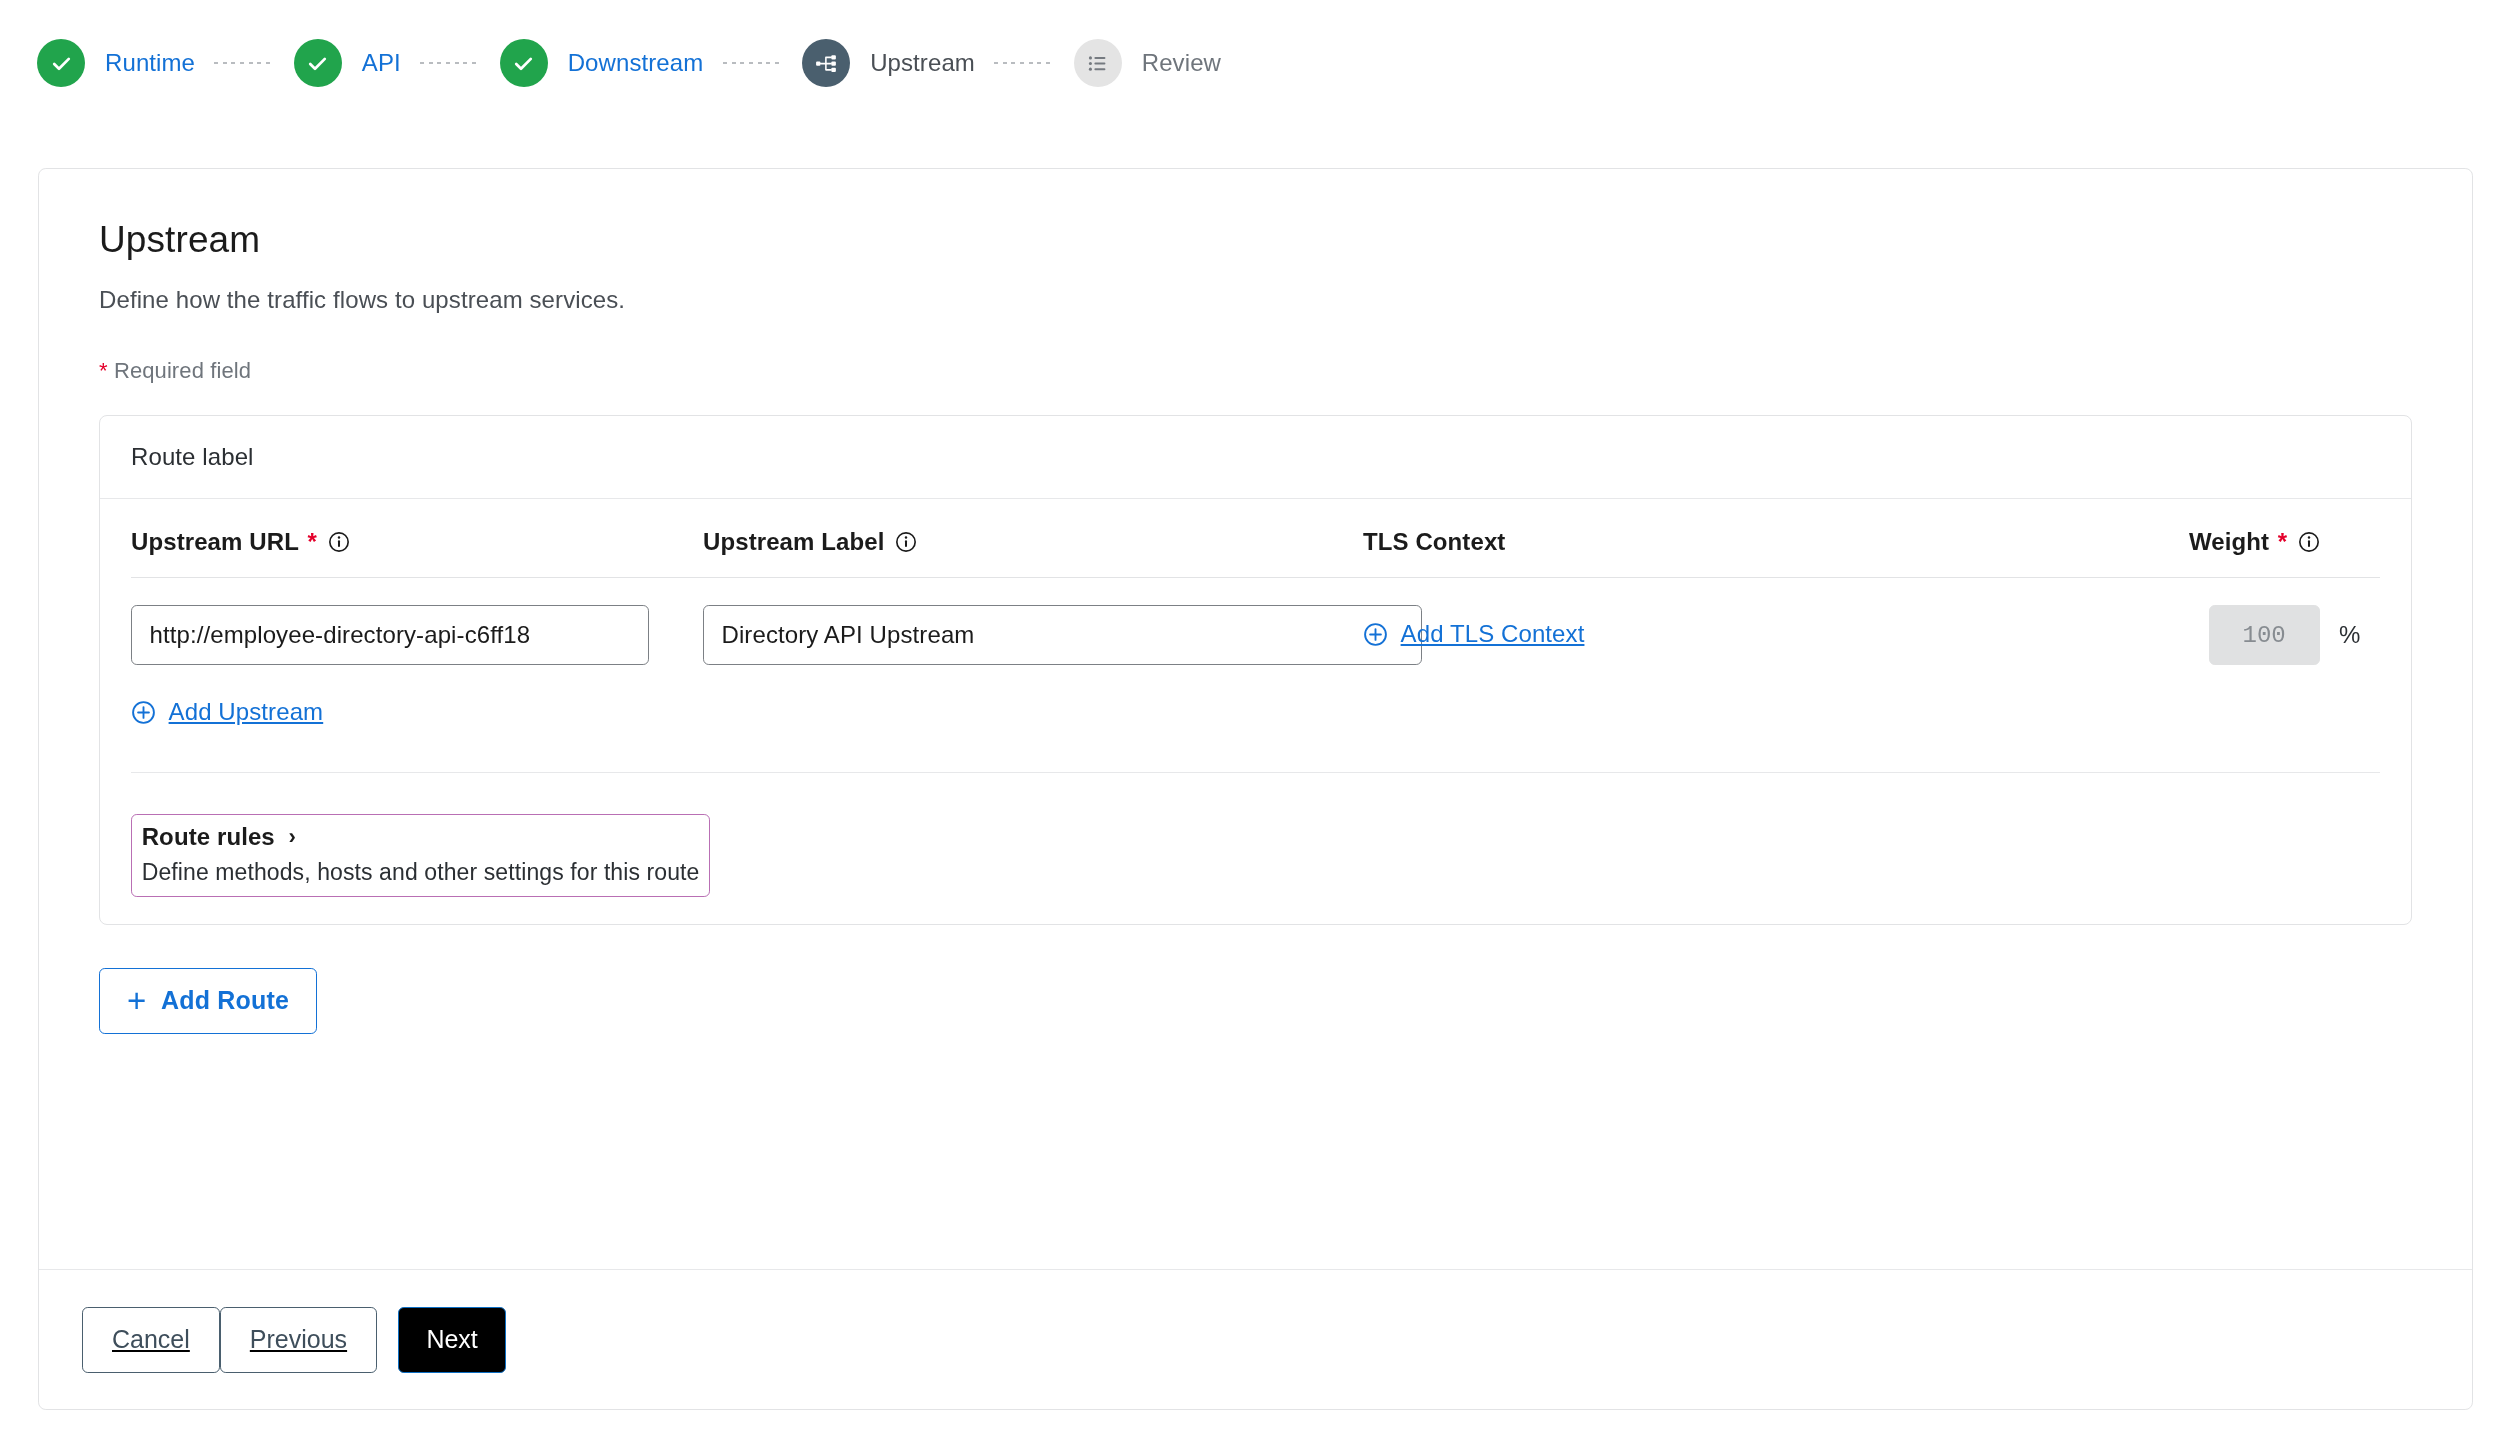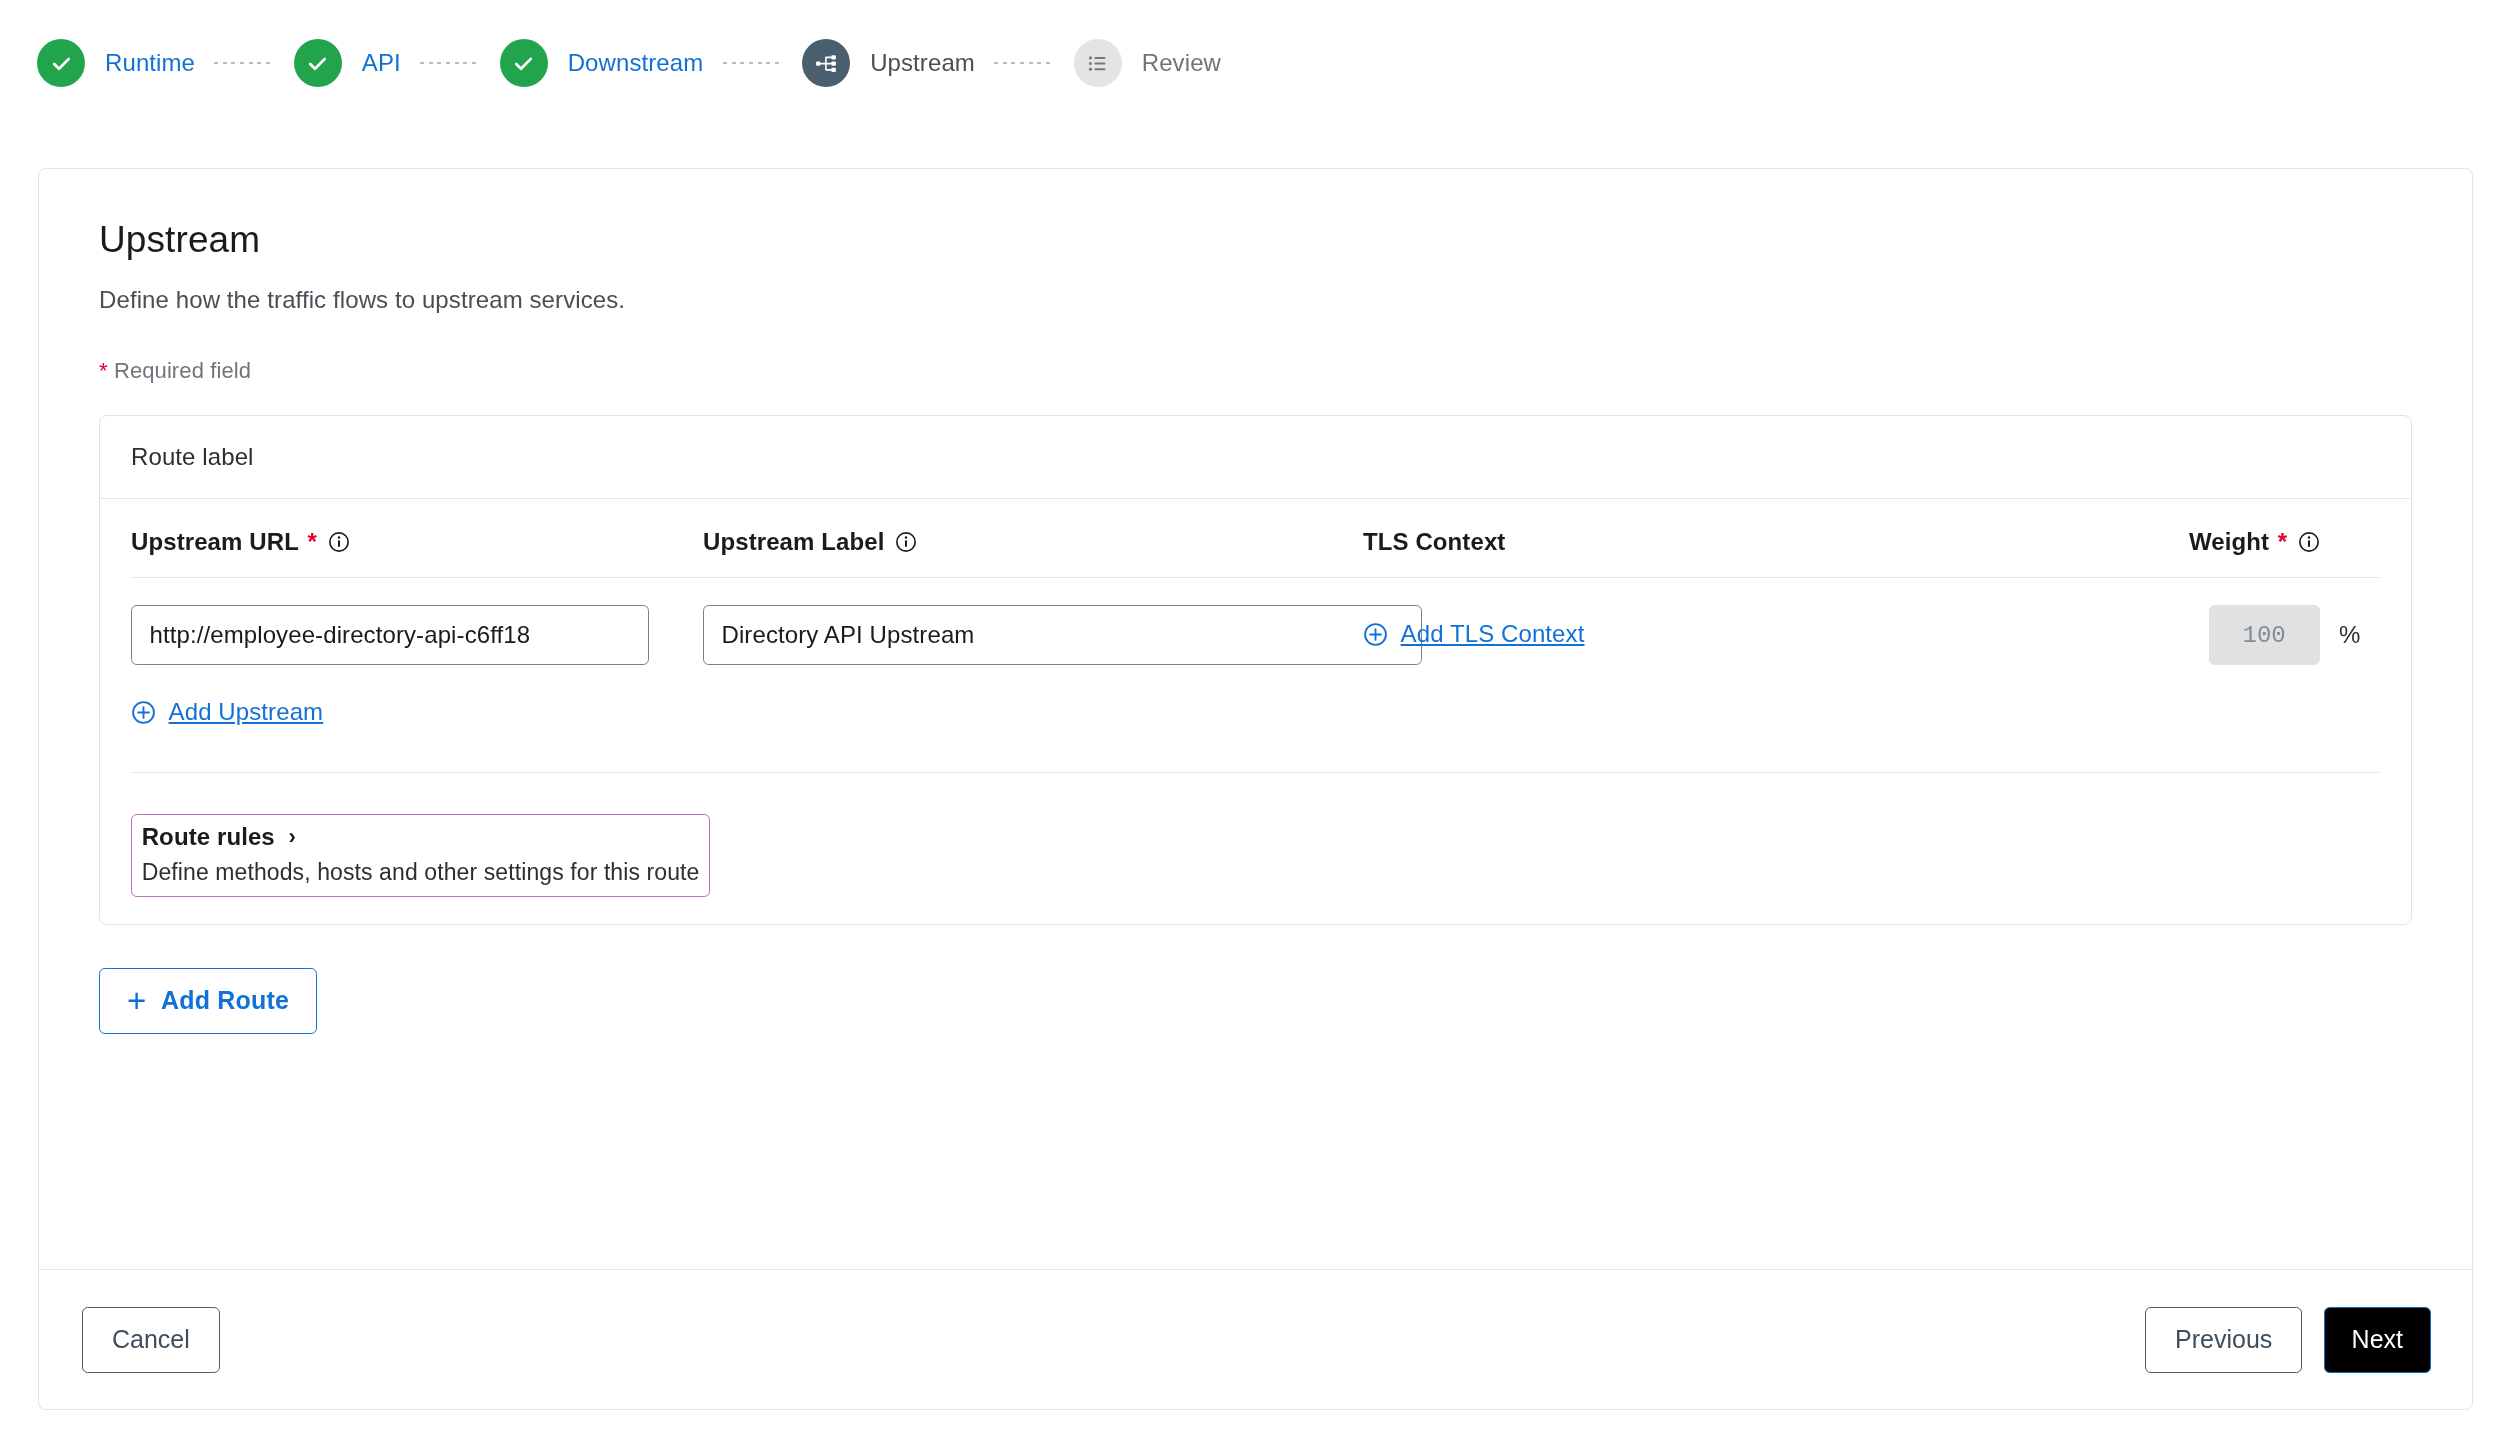--- a/index.html
+++ b/index.html
@@ -161,22 +161,23 @@
     font-family: "Liberation Sans", sans-serif;
     letter-spacing: 0.2px;
   }
   .add-route-btn .plus { font-size: 33px; font-weight: 400; margin-right: 14.5px; line-height: 1;}
 
   
   .card-footer {
     position: absolute; left: 0; right: 0; bottom: 0;
     height: 140px;
     border-top: 1px solid #e7e8ea;
-    display: flex; align-items: center; justify-content: space-between;
+    display: flex; align-items: center; 
     padding: 0 41px 0 43px;
+    text-decoration: underline;
   }
   .btn {
     font-family: "Liberation Sans", sans-serif;
     font-size: 25px; border-radius: 5.8px; cursor: pointer;
     display: inline-flex; align-items: center; justify-content: center;
     height: 66px;
   }
   .btn-outline {
     background: #fff; border: 1px solid #4a5f6e; color: #3e4e5b;
     padding: 0 29px;

